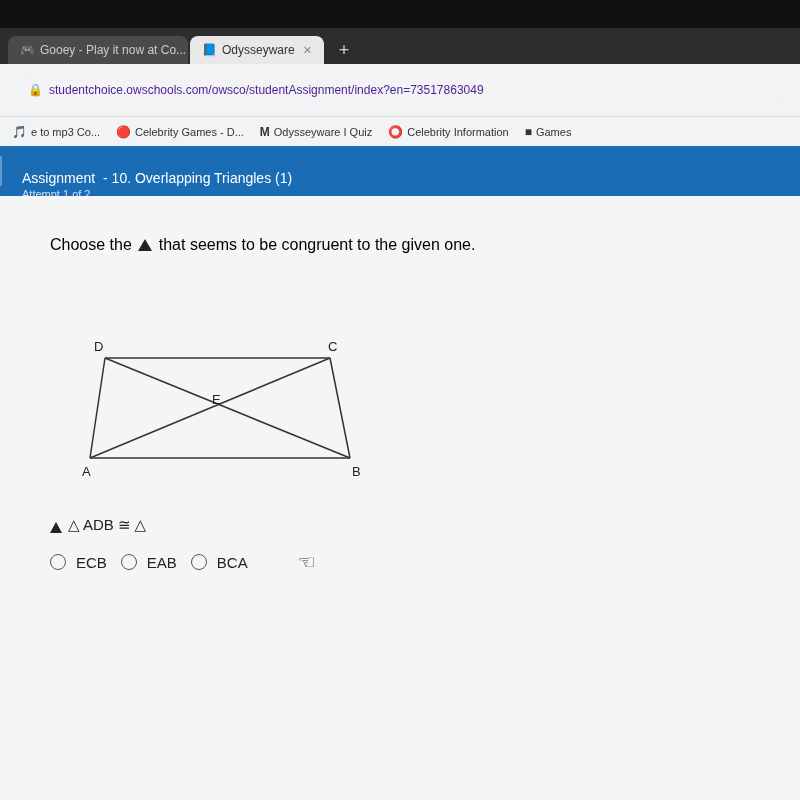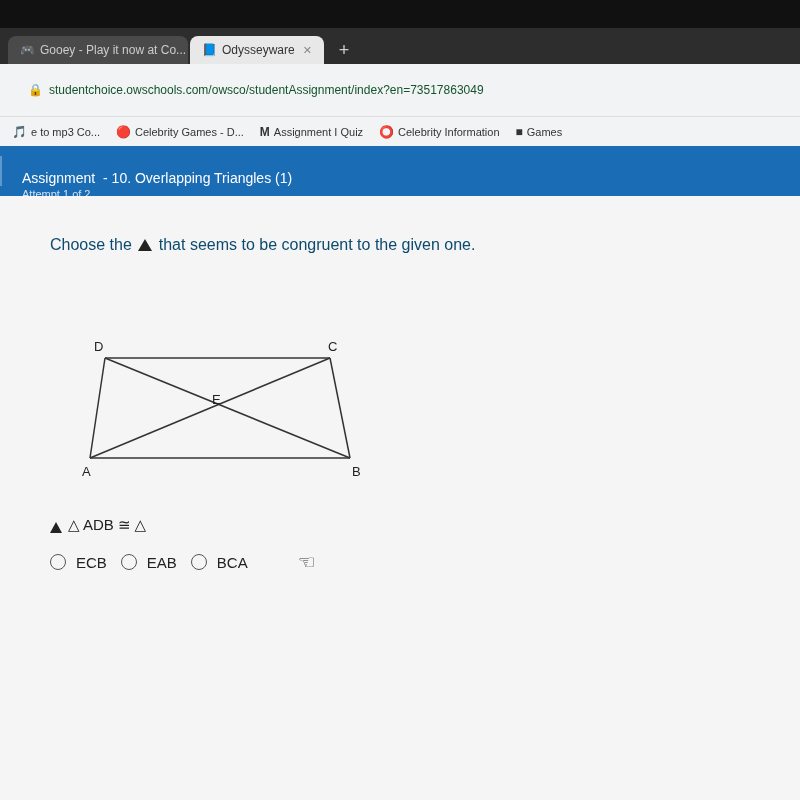--- a/index.html
+++ b/index.html
@@ -85,21 +85,21 @@
     }
 
     .lock-icon {
       margin-right: 6px;
       color: #555;
       font-size: 12px;
     }
 
     .url-text {
       font-size: 12px;
-      color: #14532d;
+      color: #4c1d95;
       flex: 1;
     }
 
     
     .bookmarks-bar {
       display: flex;
       align-items: center;
       background: #f1f3f4;
       padding: 4px 8px;
       height: 30px;
@@ -176,21 +176,21 @@
     
     .main-content {
       background: #f5f5f5;
       padding: 40px 50px 30px 50px;
       height: calc(800px - 28px - 36px - 44px - 30px - 50px);
       overflow: auto;
     }
 
     .question-text {
       font-size: 16px;
-      color: #0c4a6e;
+      color: #000000;
       margin-bottom: 24px;
     }
 
     
     .diagram-container {
       margin-bottom: 24px;
     }
 
     
     .answer-label {
@@ -264,21 +264,21 @@
   <div class="bookmark-item">
     <span class="bookmark-icon">🎵</span>
     <span>e to mp3 Co...</span>
   </div>
   <div class="bookmark-item">
     <span class="bookmark-icon">🔴</span>
     <span>Celebrity Games - D...</span>
   </div>
   <div class="bookmark-item">
     <span class="bookmark-icon" style="font-weight:bold;">M</span>
-    <span>Assignment I Quiz</span>
+    <span>Odysseyware I Quiz</span>
   </div>
   <div class="bookmark-item">
     <span class="bookmark-icon">⭕</span>
     <span>Celebrity Information</span>
   </div>
   <div class="bookmark-item">
     <span class="bookmark-icon">■</span>
     <span>Games</span>
   </div>
 </div>

